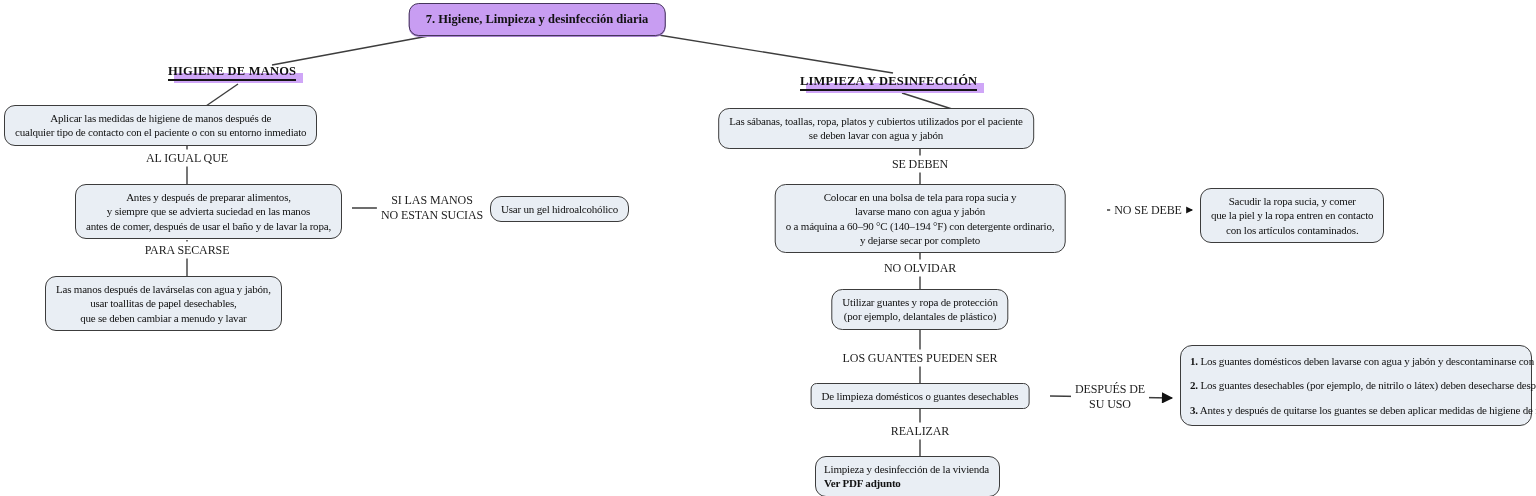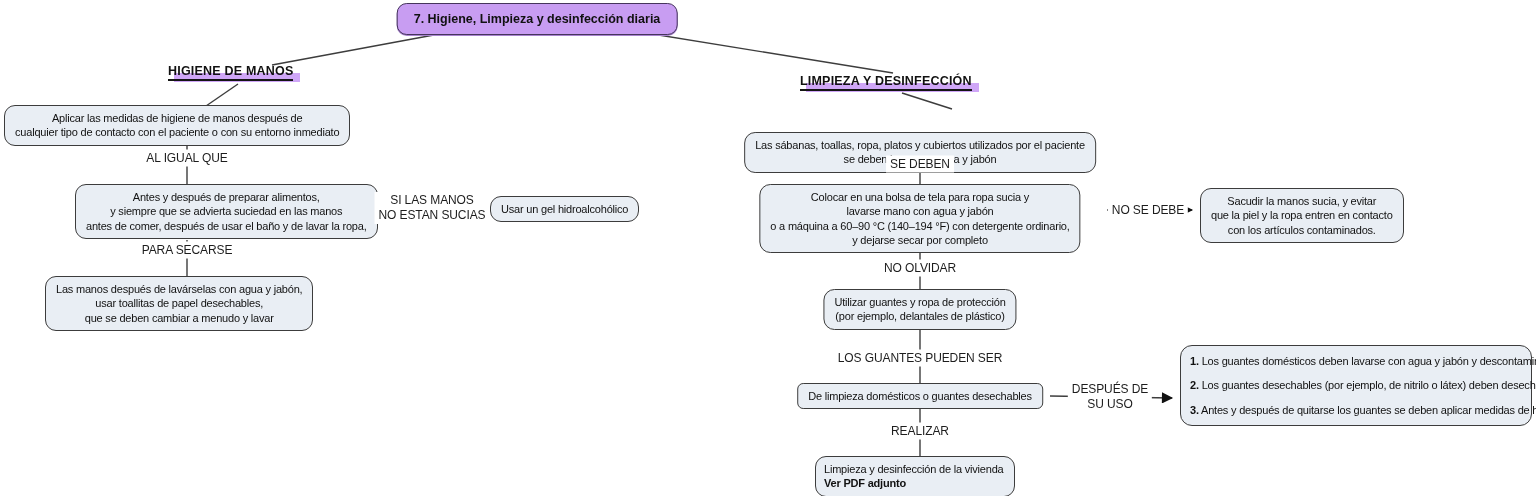--- a/index.html
+++ b/index.html
@@ -1,18 +1,18 @@
 <!DOCTYPE html>
 <html><head>
 <meta charset="utf-8">
 <style>
   html,body{margin:0;padding:0;background:#fff;}
   #canvas{
     position:relative;width:1536px;height:496px;overflow:hidden;background:#ffffff;
-    font-family:Liberation Sans, sans-serif;color:#111;
+    font-family:Liberation Serif, serif;color:#111;
   }
   svg.wires{position:absolute;left:0;top:0;width:1536px;height:496px;z-index:1;}
   svg.wires line{stroke:#3d3d3d;stroke-width:1.4;}
 
   .node{
     position:absolute;z-index:2;
     background:#e9eef4;border:1.5px solid #3c3c3c;border-radius:11px;
     padding:5px 10px;font-size:11px;line-height:1.3;letter-spacing:-0.2px;
     text-align:center;white-space:nowrap;
   }
@@ -98,34 +98,34 @@
       <div>NO ESTAN SUCIAS</div>
     </div>
   <div class="node" style="left:490px;top:196px;">Usar un gel hidroalcohólico</div>
   <div class="lbl" style="left:187px;top:250px;">PARA SECARSE</div>
   <div class="node" style="left:45px;top:276px;">
       <div>Las manos después de lavárselas con agua y jabón,</div>
       <div>usar toallitas de papel desechables,</div>
       <div>que se deben cambiar a menudo y lavar</div>
     </div>
 
-  <div class="node center" style="left:920px;top:108px;margin-top:24px;">
+  <div class="node center" style="left:876px;top:108px;">
       <div>Las sábanas, toallas, ropa, platos y cubiertos utilizados por el paciente</div>
       <div>se deben lavar con agua y jabón</div>
     </div>
   <div class="lbl" style="left:920px;top:164px;">SE DEBEN</div>
   <div class="node center" style="left:920px;top:184px;">
       <div>Colocar en una bolsa de tela para ropa sucia y</div>
       <div>lavarse  mano con agua y  jabón</div>
       <div>o a máquina a 60–90 °C (140–194 °F) con detergente ordinario,</div>
       <div>y dejarse secar por completo</div>
     </div>
   <div class="lbl" style="left:1148px;top:210px;">NO SE DEBE</div>
   <div class="node" style="left:1200px;top:188px;">
-      <div>Sacudir la manos sucia, y evitar</div>
+      <div>Sacudir la ropa sucia, y comer</div>
       <div>que la piel y  la ropa entren en contacto</div>
       <div>con los artículos contaminados.</div>
     </div>
   <div class="lbl" style="left:920px;top:268px;">NO OLVIDAR</div>
   <div class="node center" style="left:920px;top:289px;">
       <div>Utilizar guantes y ropa de protección</div>
       <div>(por ejemplo, delantales de plástico)</div>
     </div>
   <div class="lbl" style="left:920px;top:358px;">LOS GUANTES PUEDEN SER</div>
   <div class="node center" style="left:920px;top:383px;border-radius:6px;">De limpieza domésticos o guantes desechables</div>

